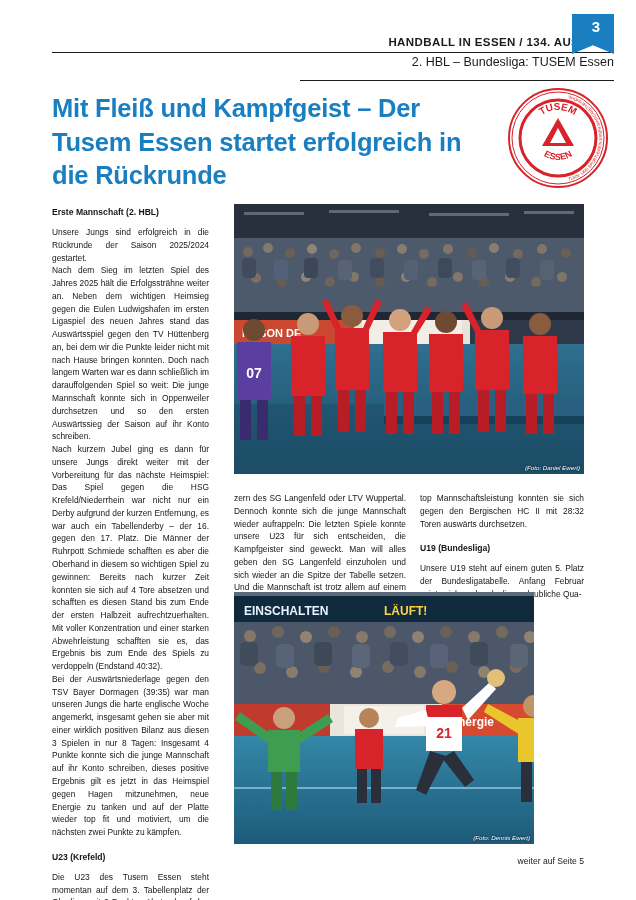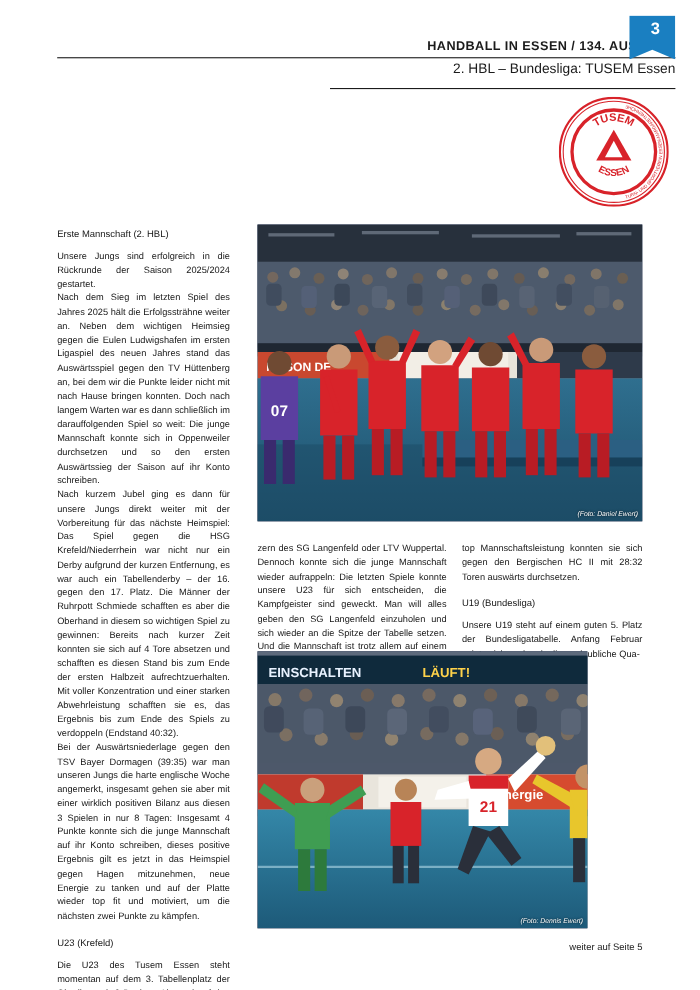--- a/index.html
+++ b/index.html
@@ -106,21 +106,21 @@
   }
   .col p {
     margin: 0 0 0 0;
     text-indent: 0;
   }
   .col p + p {
     margin-top: 0;
   }
   .sec-head {
     font-size: 8.6px;
-    font-weight: normal;
+    font-weight: bold;
     margin: 0 0 7px 0;
   }
   .sec-head.spaced {
     margin-top: 12px;
   }
 
   #col1 {
     top: 206px;
     left: 52px;
     width: 157px;
@@ -182,20 +182,21 @@
   <div class="page-number">3</div>
 
   <div class="header-rule"></div>
   <div class="header-rule r2"></div>
 
   <div class="header-block">
     <div class="header-kicker">HANDBALL IN ESSEN / 134. AUSGABE</div>
     <div class="header-sub">2. HBL – Bundesliga: TUSEM Essen</div>
   </div>
 
+  <div class="headline">Mit Fleiß und Kampfgeist – Der Tusem Essen startet erfolgreich in die Rückrunde</div>
 
   <svg class="club-logo" viewBox="0 0 100 100">
     <circle cx="50" cy="50" r="49" fill="#ffffff" stroke="#d8232a" stroke-width="2"></circle>
     <circle cx="50" cy="50" r="46" fill="none" stroke="#d8232a" stroke-width="1"></circle>
     <circle cx="50" cy="50" r="38" fill="#ffffff" stroke="#d8232a" stroke-width="3"></circle>
     <path d="M50 30 L66 58 L34 58 Z" fill="#d8232a"></path>
     <path d="M50 40 L58 55 L42 55 Z" fill="#ffffff"></path>
     <path id="arcTop" d="M 22 50 A 28 28 0 0 1 78 50" fill="none"></path>
     <text font-family="Liberation Sans, sans-serif" font-size="10" font-weight="bold" fill="#d8232a" text-anchor="middle">
       <textPath href="#arcTop" startOffset="50%">TUSEM</textPath>

